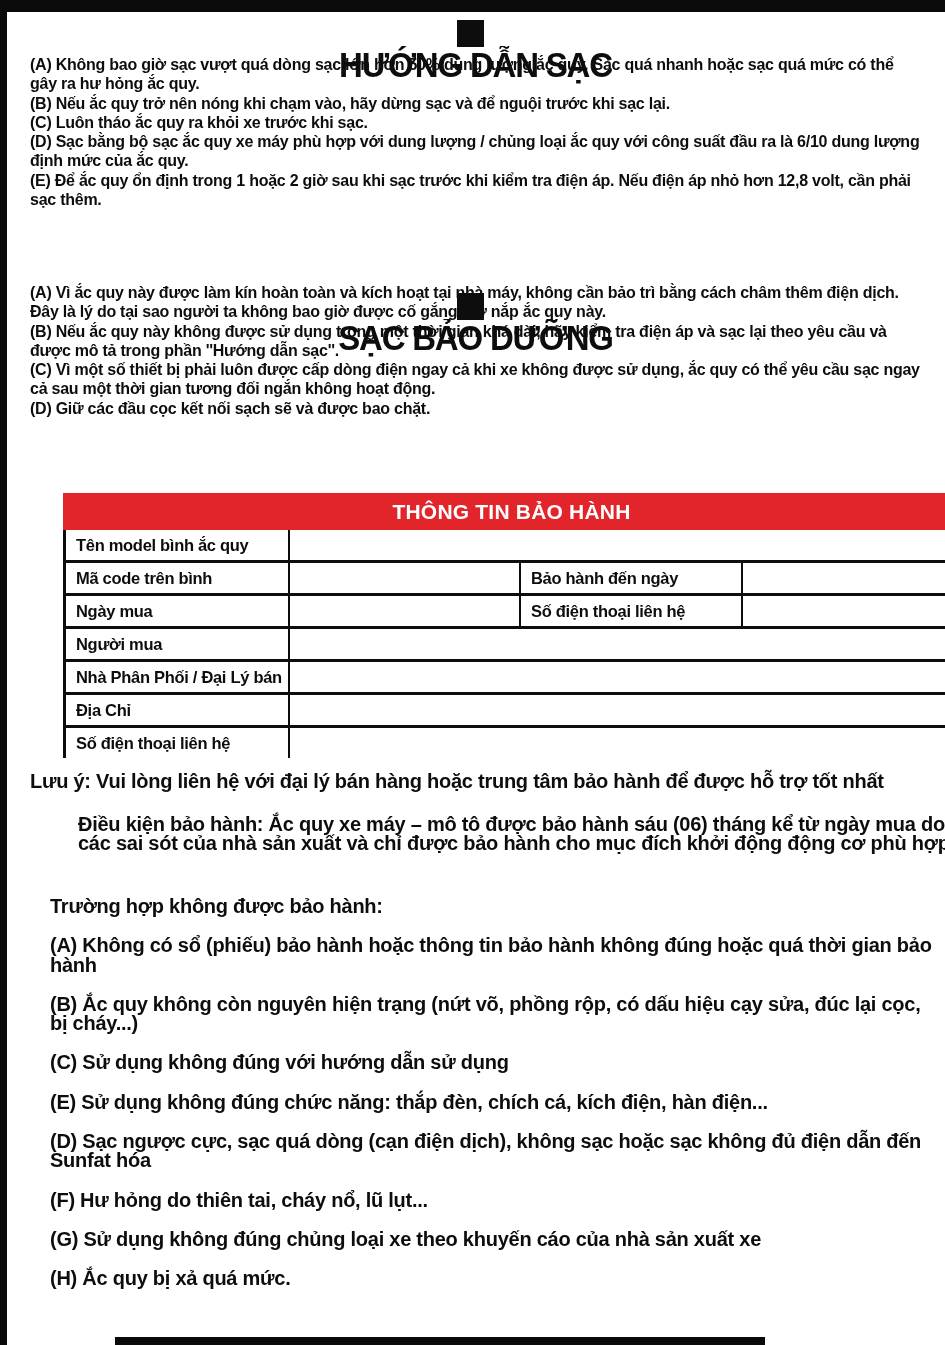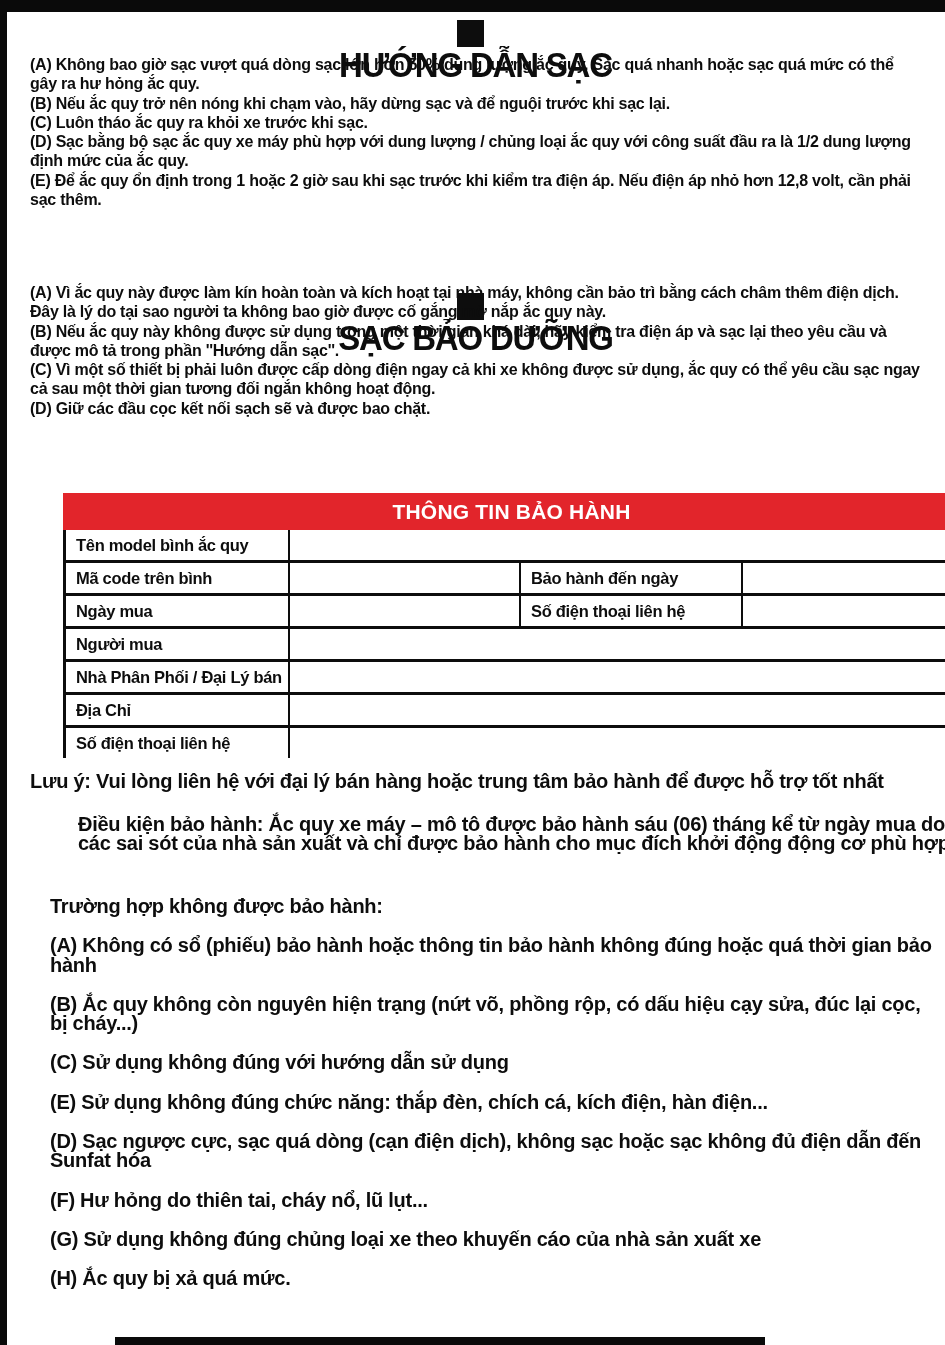--- a/index.html
+++ b/index.html
@@ -57,21 +57,21 @@
   <div class="sec-head" style="top:20px;">
     <span class="sec-square"></span>
     <span class="sec-title">HƯỚNG DẪN SẠC</span>
     <span class="sec-bar"></span>
   </div>
 
   <div class="para" style="top:55px;">
     <p class="doc-line">(A) Không bao giờ sạc vượt quá dòng sạc lớn hơn 50% dung lượng ắc quy. Sạc quá nhanh hoặc sạc quá mức có thể gây ra hư hỏng ắc quy.</p>
     <p class="doc-line">(B) Nếu ắc quy trở nên nóng khi chạm vào, hãy dừng sạc và để nguội trước khi sạc lại.</p>
     <p class="doc-line">(C) Luôn tháo ắc quy ra khỏi xe trước khi sạc.</p>
-    <p class="doc-line">(D) Sạc bằng bộ sạc ắc quy xe máy phù hợp với dung lượng / chủng loại ắc quy với công suất đầu ra là 1/2 dung lượng định mức của ắc quy.</p>
+    <p class="doc-line">(D) Sạc bằng bộ sạc ắc quy xe máy phù hợp với dung lượng / chủng loại ắc quy với công suất đầu ra là 6/10 dung lượng định mức của ắc quy.</p>
     <p class="doc-line">(E) Để ắc quy ổn định trong 1 hoặc 2 giờ sau khi sạc trước khi kiểm tra điện áp. Nếu điện áp nhỏ hơn 12,8 volt, cần phải sạc thêm.</p>
   </div>
 
   <div class="sec-head" style="top:246px;margin-top:47px;">
     <span class="sec-square"></span>
     <span class="sec-title">SẠC BẢO DƯỠNG</span>
     <span class="sec-bar"></span>
   </div>
 
   <div class="para" style="top:283px;">

